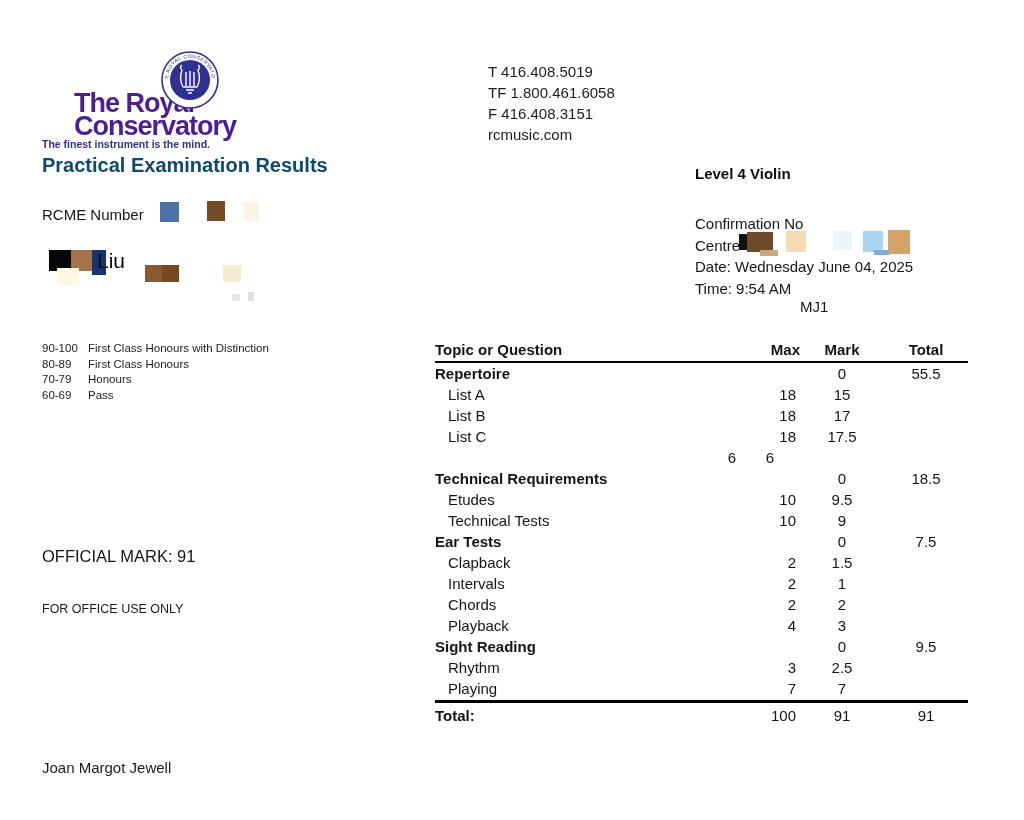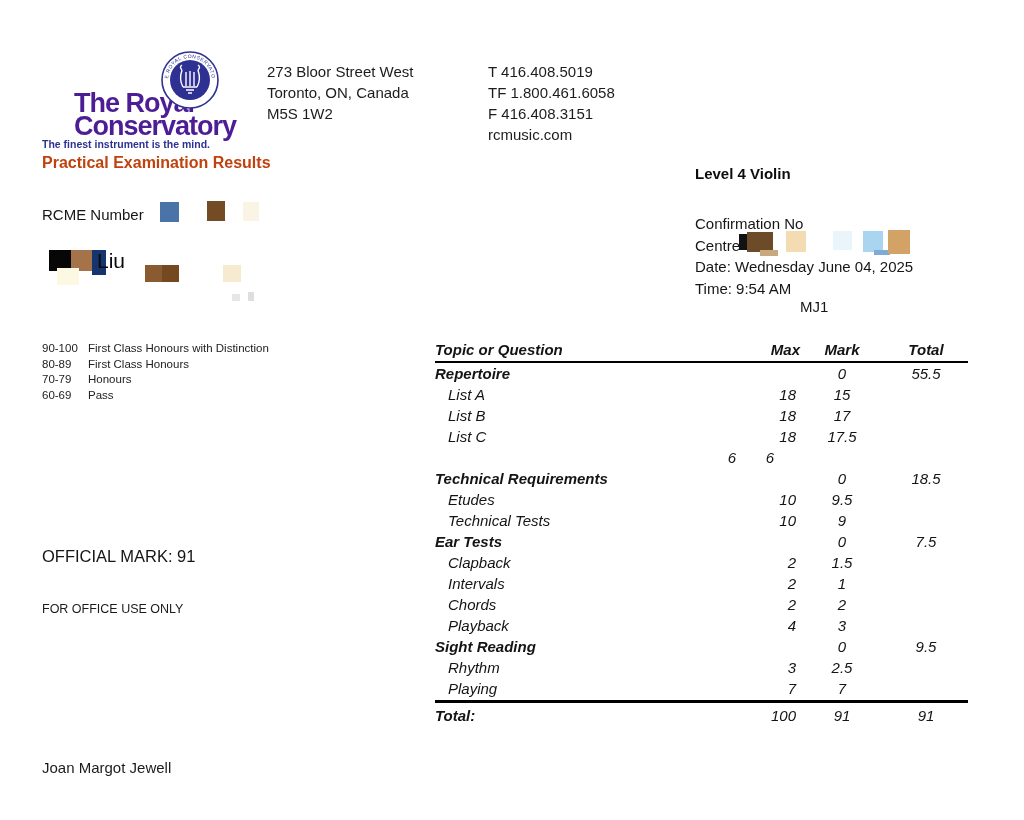--- a/index.html
+++ b/index.html
@@ -7,34 +7,34 @@
     position:relative;width:1024px;height:820px;background:#ffffff;overflow:hidden;
     font-family:"Liberation Sans","DejaVu Sans",sans-serif;color:#111;
   }
   .abs{position:absolute;}
 
   
   .wordmark{color:#4c1d95;font-weight:bold;letter-spacing:-1px;line-height:23px;font-size:27px;margin-left:32px;}
   .tagline{color:#2e3192;font-size:10.5px;font-weight:bold;letter-spacing:0px;}
   .addr,.phones{font-size:15px;line-height:21px;color:#1c1c1c;}
 
-  .doc-title{font-size:16px;font-weight:bold;color:#c2410c;}
+  .doc-title{font-size:20px;font-weight:bold;color:#0c4a6e;}
   .exam-level{font-size:15px;font-weight:bold;color:#0d0d0d;}
 
   .plain15{font-size:15px;color:#161616;}
   .info-line{font-size:15px;color:#161616;line-height:21.5px;}
   .name-text{font-size:21px;color:#0a0a0a;}
 
   
   #grade-scale{font-size:11.5px;line-height:15.5px;color:#222;}
   .scale-row{display:flex;}
   .scale-range{width:46px;flex:none;}
 
   
-  #results-table{width:533px;font-size:15px;color:#141414;font-style:italic;}
+  #results-table{width:533px;font-size:15px;color:#141414;}
   .t-head{display:grid;grid-template-columns:1fr 60px 84px 84px;font-weight:bold;
           border-bottom:2px solid #000;padding-bottom:3px;align-items:end;}
   .t-row{display:grid;grid-template-columns:1fr 60px 84px 84px;height:21px;align-items:center;}
   .t-row .c-topic{padding-left:13px;}
   .t-row.section .c-topic{padding-left:0;font-weight:bold;}
   .c-max{text-align:right;padding-right:4px;}
   .c-mark{text-align:center;}
   .c-total{text-align:center;}
   .t-head .c-max{text-align:right;padding-right:0px;}
   .t-total{display:grid;grid-template-columns:1fr 60px 84px 84px;border-top:3px solid #000;
@@ -78,25 +78,20 @@
     <g stroke="#ffffff" fill="none" stroke-width="1.4">
       <path d="M22,20 C20,26 20,32 23,37 M38,20 C40,26 40,32 37,37"></path>
       <path d="M22,20 q-3,-3 0,-5 M38,20 q3,-3 0,-5"></path>
       <line x1="26" y1="22" x2="26" y2="36"></line>
       <line x1="30" y1="21" x2="30" y2="36"></line>
       <line x1="34" y1="22" x2="34" y2="36"></line>
       <path d="M23,37 L37,37 M26,40 L34,40 M28,43 L32,43"></path>
     </g>
   </svg>
 
-  <div class="abs addr" style="left:267px;top:61px;">
-    <div>273 Bloor Street West</div>
-    <div>Toronto, ON, Canada</div>
-    <div>M5S 1W2</div>
-  </div>
   <div class="abs phones" style="left:488px;top:61px;">
     <div>T 416.408.5019</div>
     <div>TF 1.800.461.6058</div>
     <div>F 416.408.3151</div>
     <div>rcmusic.com</div>
   </div>
 
   <div class="abs doc-title" style="left:42px;top:154px;">Practical Examination Results</div>
   <div class="abs exam-level" style="left:695px;top:165px;">Level 4 Violin</div>
 

